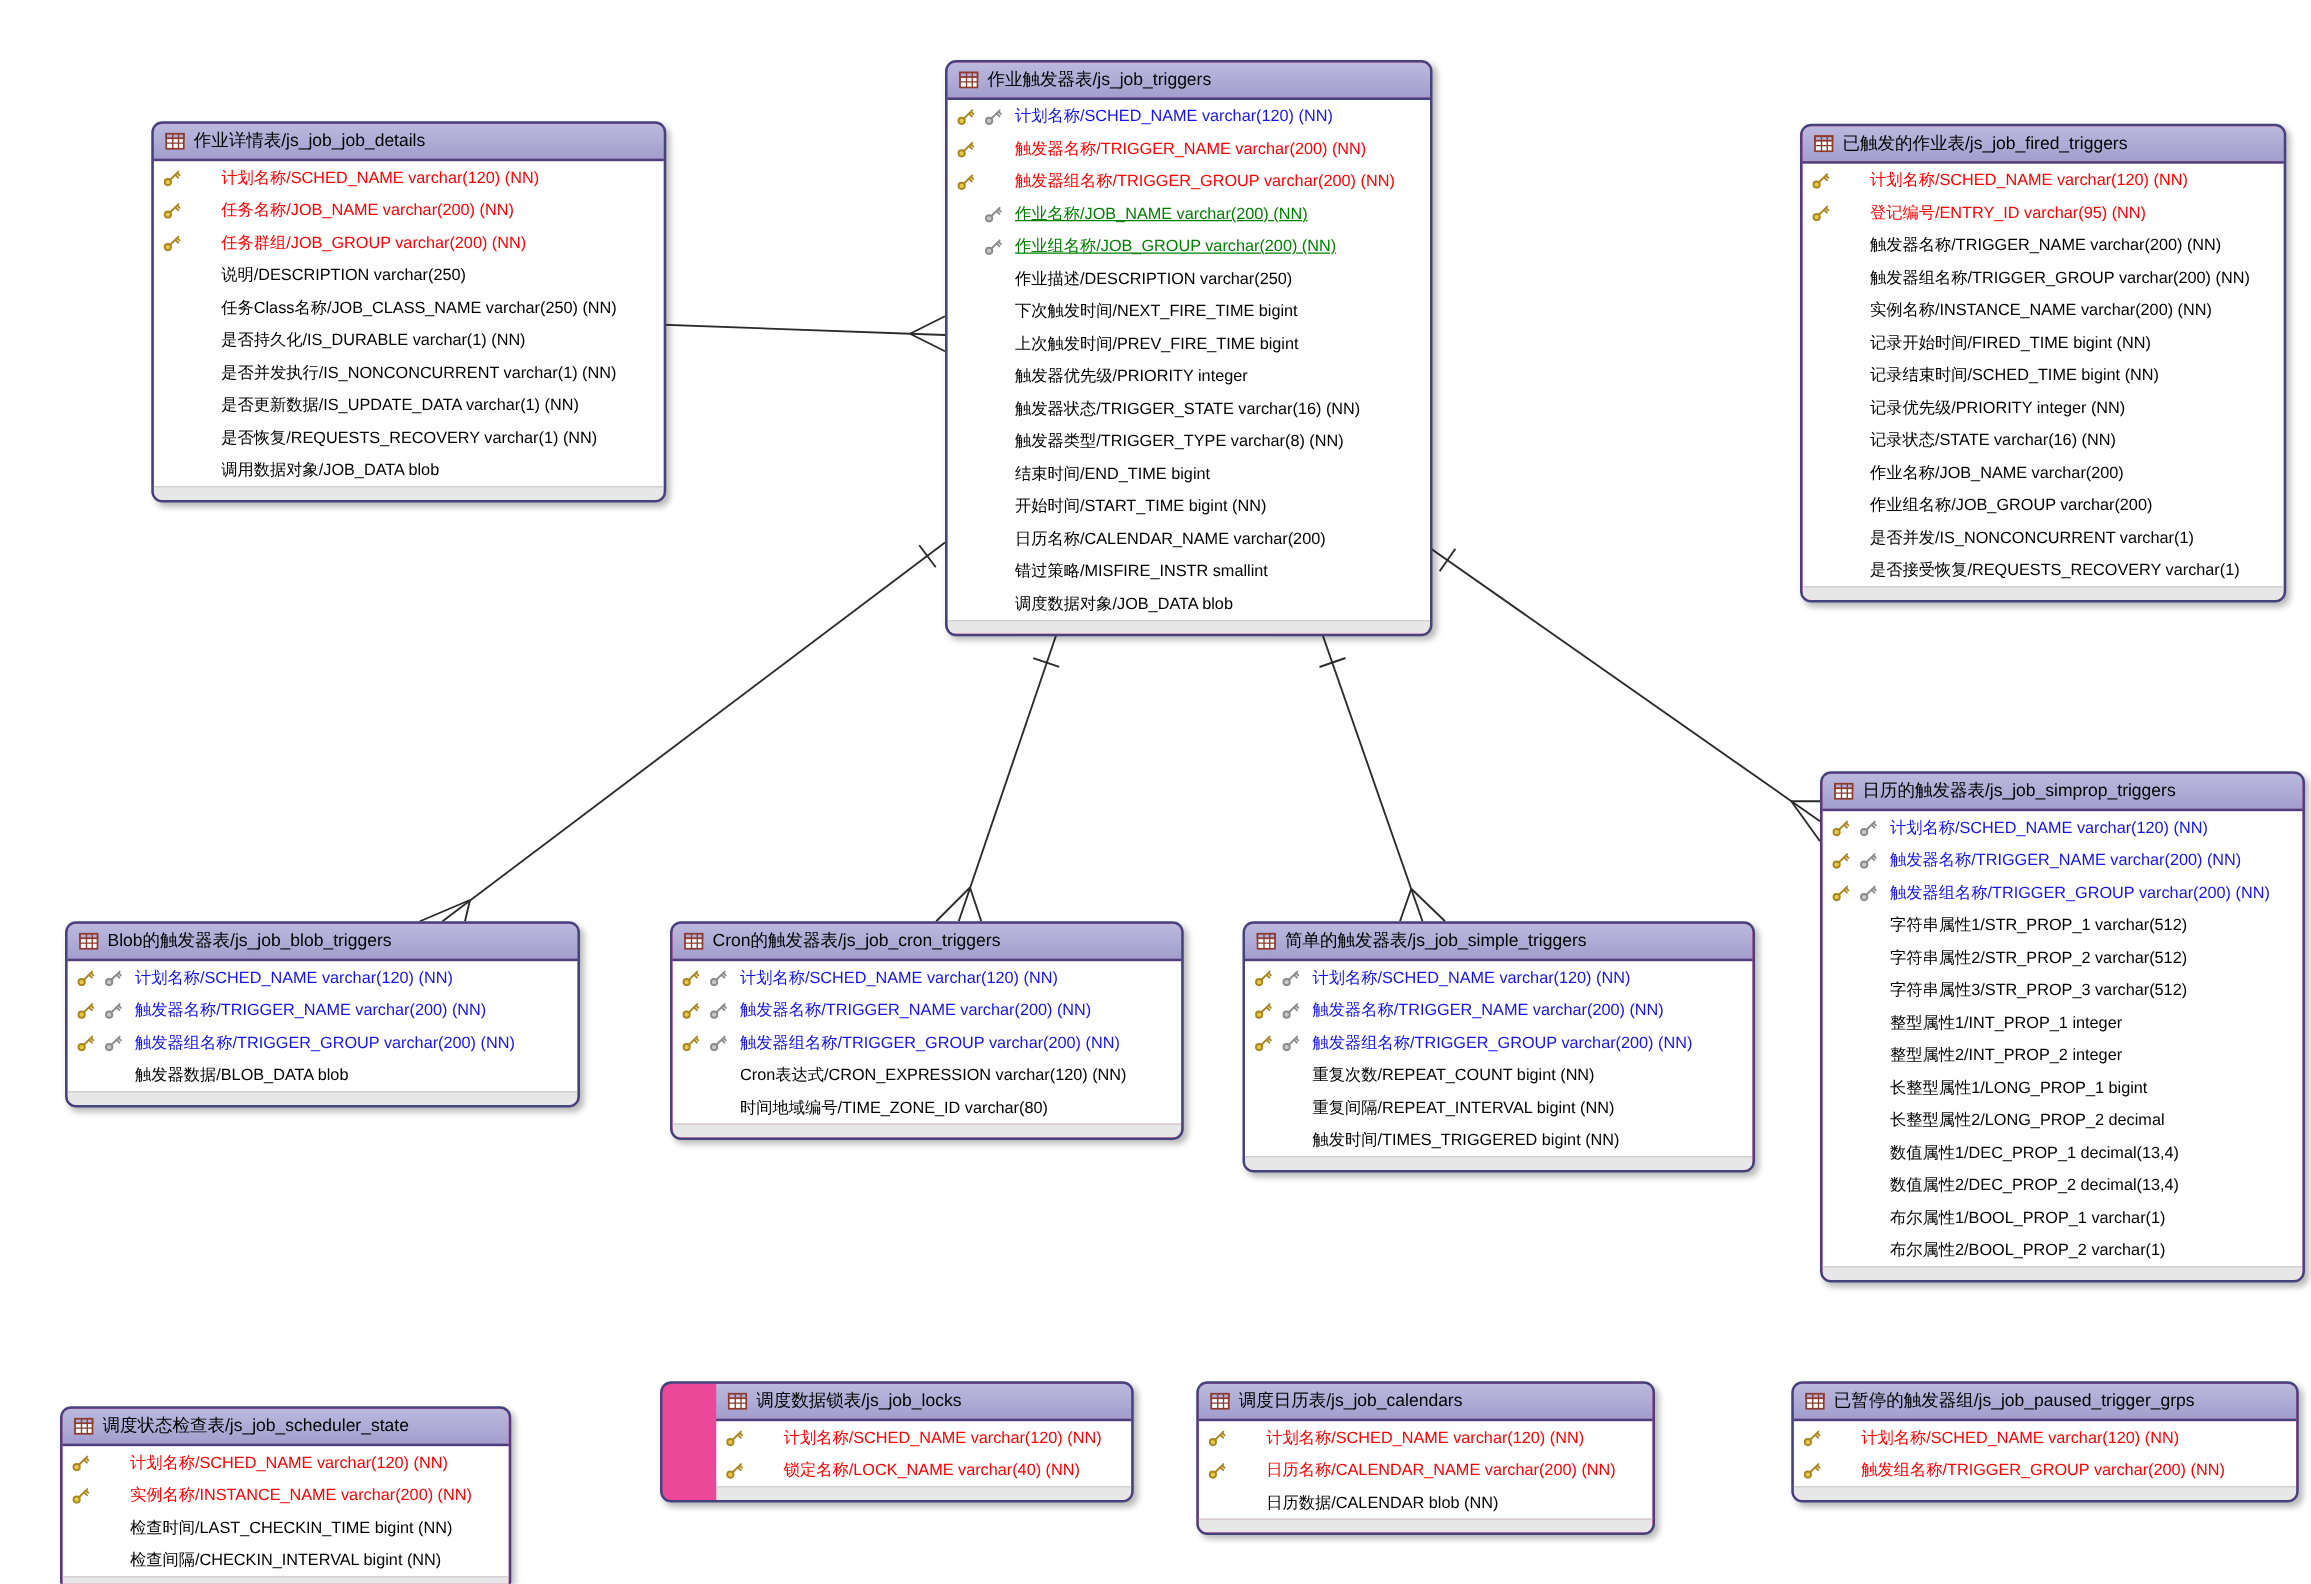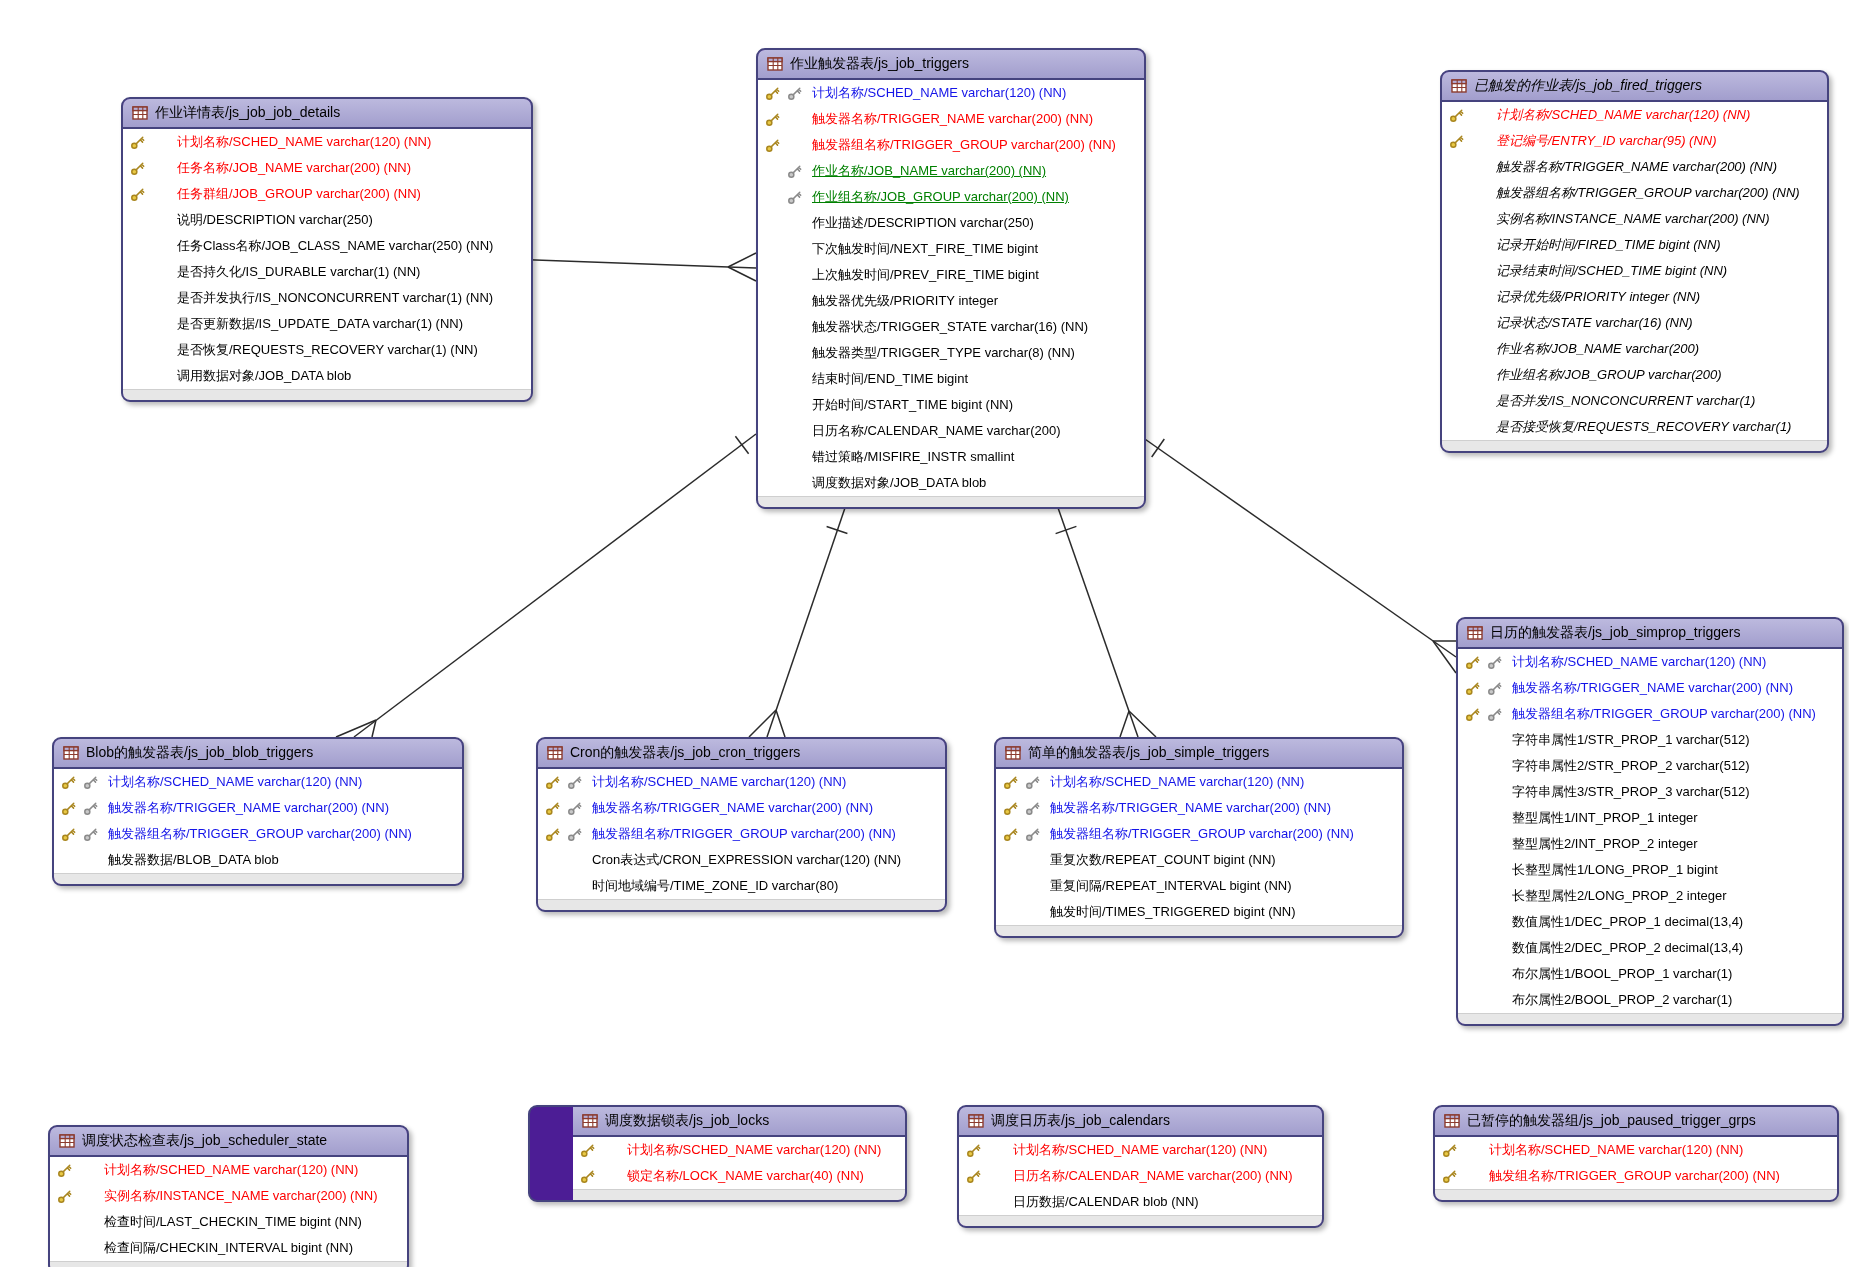--- a/index.html
+++ b/index.html
@@ -3,21 +3,21 @@
 <meta charset="utf-8">
 <style>
   html,body{margin:0;padding:0;}
   body{
     width:1849px;height:1267px;position:relative;background:#ffffff;
     font-family:"Liberation Sans","DejaVu Sans",sans-serif;overflow:hidden;
   }
   #relationship-layer{position:absolute;left:0;top:0;pointer-events:none;}
   .entity{
     position:absolute;
-    background:#4c1d95;
+    background:#ec4899;
     border:2px solid #45437e;
     border-radius:9px;
     box-shadow:3px 3px 5px rgba(0,0,0,0.28);
     overflow:hidden;
   }
   .entity-header{
     height:28px;
     background:linear-gradient(#bcb9de,#a29ecd);
     border-bottom:2px solid #45437e;
     display:flex;align-items:center;gap:7px;
@@ -294,21 +294,21 @@
           <span class="coltext black">错过策略/MISFIRE_INSTR smallint</span>
         </div>
         <div class="row">
           <span class="keycell"></span>
           <span class="keycell"></span>
           <span class="coltext black">调度数据对象/JOB_DATA blob</span>
         </div>
       </div>
     <div class="entity-footer"></div>
   </div>
-    <div class="entity" style="left: 1440px; top: 70px; width: 385px; font-style: italic;">
+    <div class="entity" style="left: 1440px; top: 99px; width: 385px;">
     <div class="entity-header">
       <span style="display:flex;">
         <svg width="16" height="14" viewBox="0 0 16 14">
           <rect x="1" y="1" width="14" height="12" fill="#ffffff" stroke="#8c3b2e" stroke-width="1.4"></rect>
           <rect x="1" y="1" width="14" height="3.6" fill="#b4afd8" stroke="#8c3b2e" stroke-width="1.4"></rect>
           <path d="M6.2,1 L6.2,13 M10.8,1 L10.8,13 M1,8.5 L15,8.5" stroke="#8c3b2e" stroke-width="1.1" fill="none"></path>
         </svg>
       </span>
       <span>已触发的作业表/js_job_fired_triggers</span>
     </div>
@@ -736,21 +736,21 @@
           <span class="coltext black">整型属性2/INT_PROP_2 integer</span>
         </div>
         <div class="row">
           <span class="keycell"></span>
           <span class="keycell"></span>
           <span class="coltext black">长整型属性1/LONG_PROP_1 bigint</span>
         </div>
         <div class="row">
           <span class="keycell"></span>
           <span class="keycell"></span>
-          <span class="coltext black">长整型属性2/LONG_PROP_2 integer</span>
+          <span class="coltext black">长整型属性2/LONG_PROP_2 decimal</span>
         </div>
         <div class="row">
           <span class="keycell"></span>
           <span class="keycell"></span>
           <span class="coltext black">数值属性1/DEC_PROP_1 decimal(13,4)</span>
         </div>
         <div class="row">
           <span class="keycell"></span>
           <span class="keycell"></span>
           <span class="coltext black">数值属性2/DEC_PROP_2 decimal(13,4)</span>

